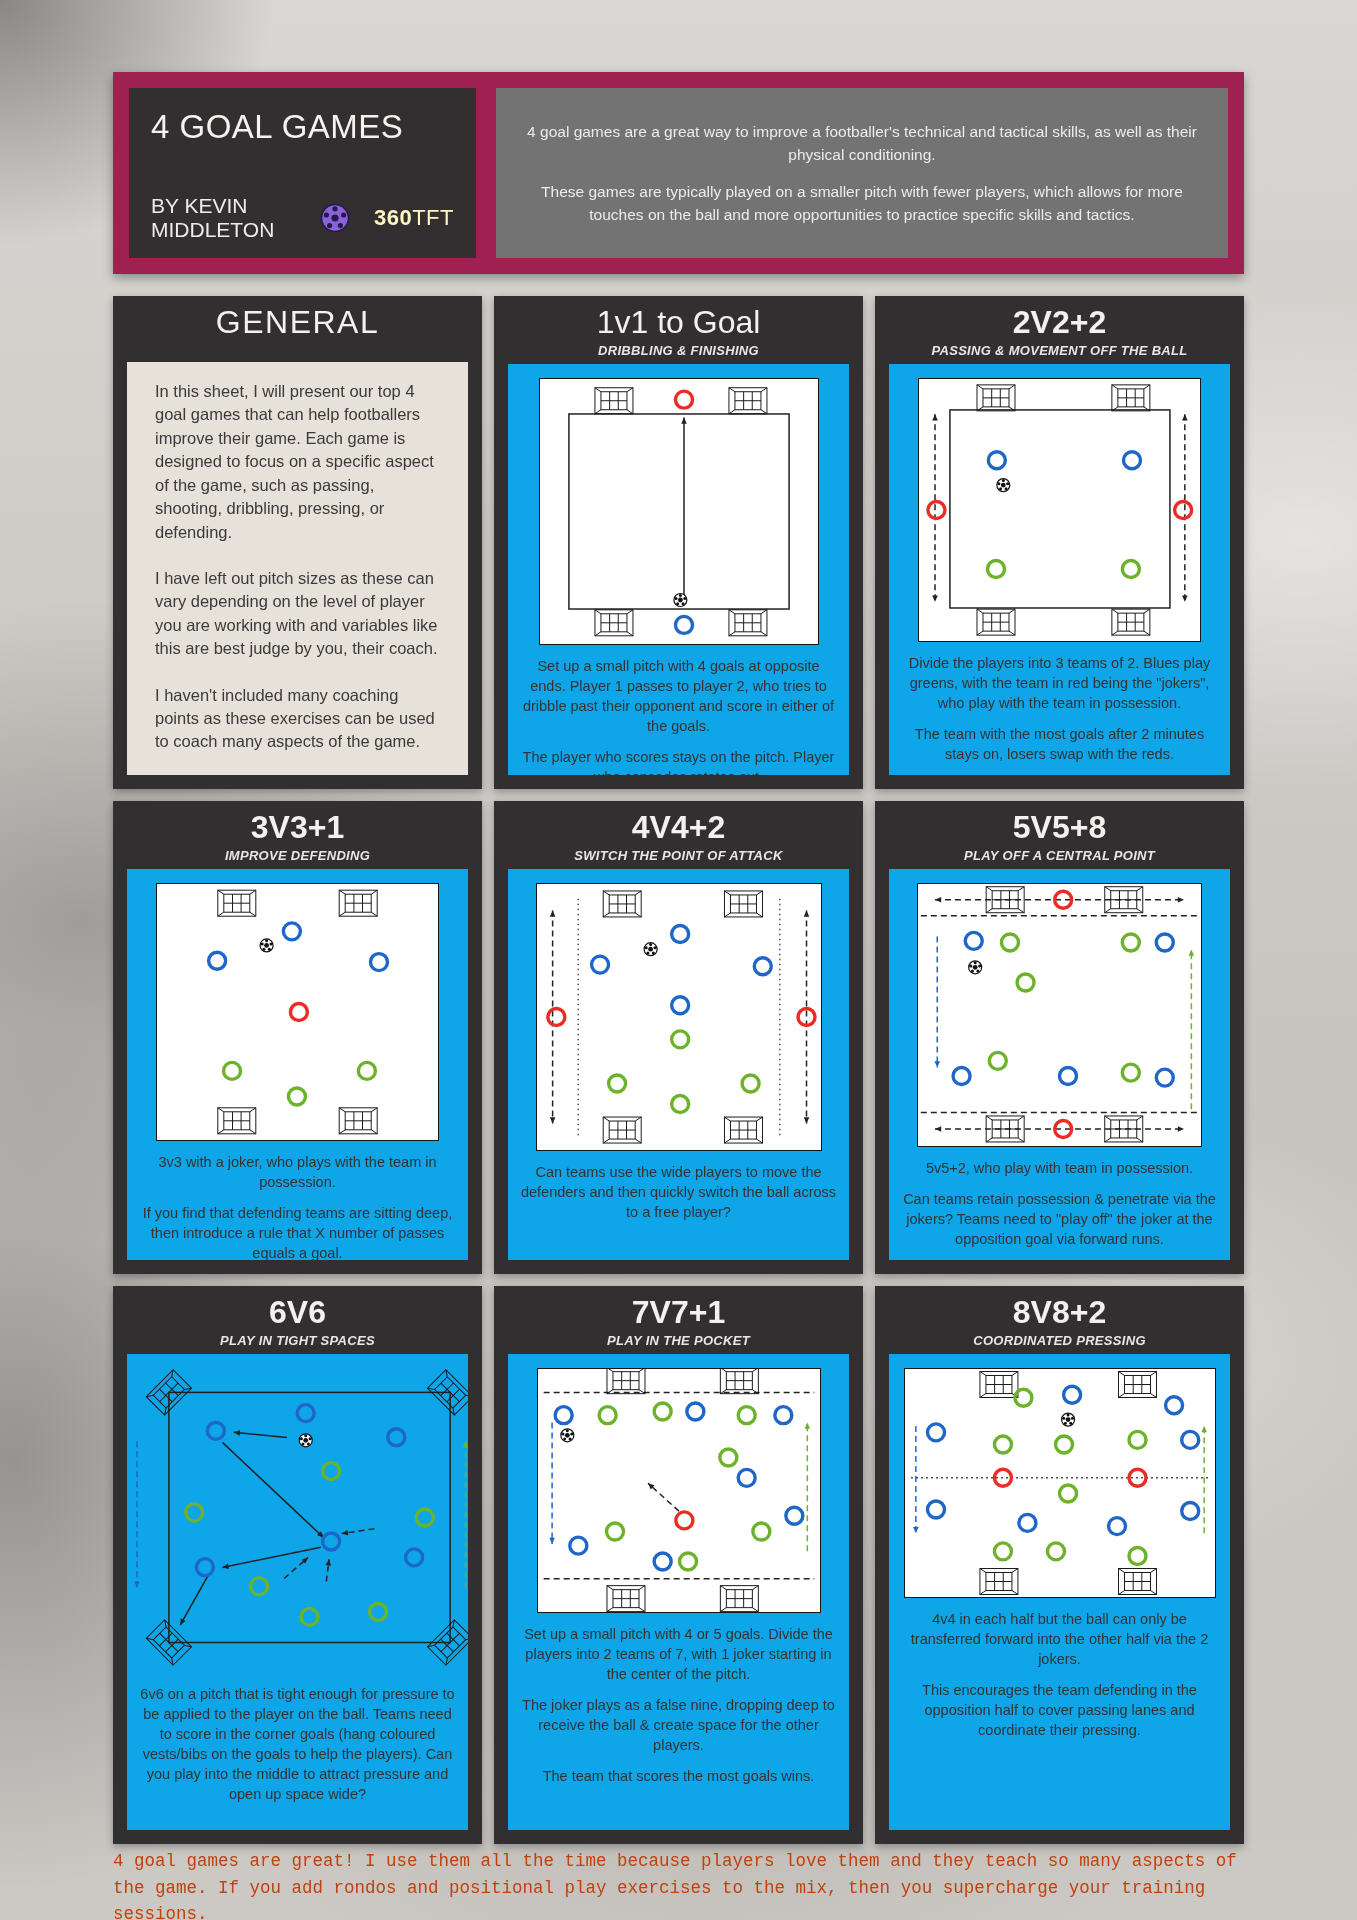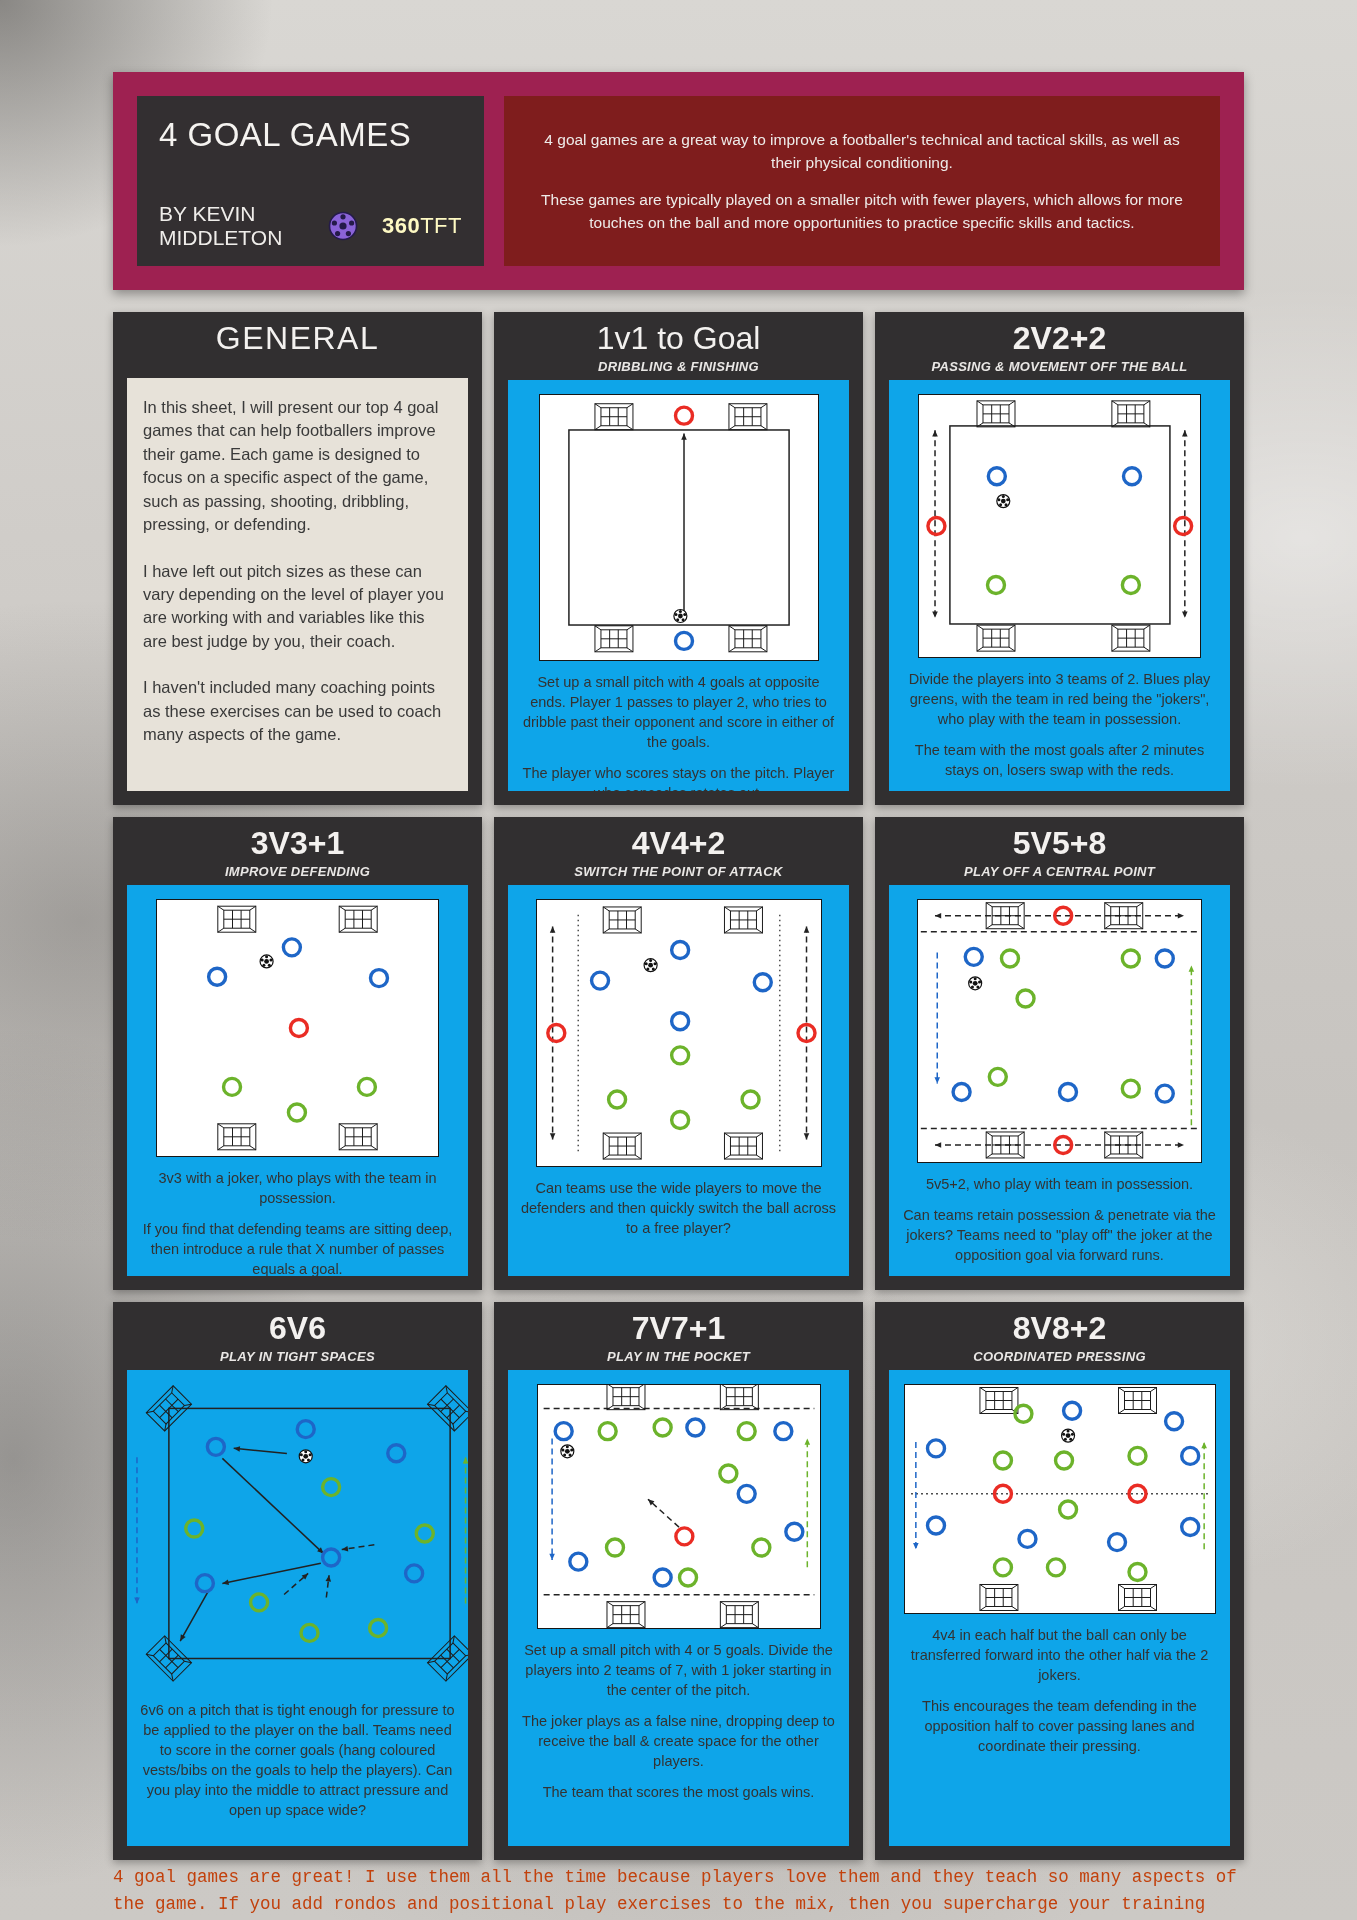--- a/index.html
+++ b/index.html
@@ -11,40 +11,40 @@
       radial-gradient(ellipse 700px 520px at 6% 48%, rgba(62,60,58,.30), transparent 62%),
       radial-gradient(ellipse 540px 720px at 1% 76%, rgba(45,45,45,.33), transparent 60%),
       radial-gradient(ellipse 620px 420px at 96% 28%, rgba(255,255,255,.45), transparent 60%),
       radial-gradient(ellipse 800px 600px at 52% 86%, rgba(125,122,118,.22), transparent 65%),
       radial-gradient(ellipse 500px 400px at 85% 70%, rgba(230,228,224,.5), transparent 60%),
       linear-gradient(180deg,#d9d7d3 0%,#d0cdc9 28%,#c7c4c0 58%,#ccc9c5 100%);
   }
   .page{padding:72px 113px 0 113px;}
 
   
-  .hero{background:#9e2151;padding:24px;display:grid;grid-template-columns:347px 1fr;gap:20px;
+  .hero{background:#9e2151;padding:16px;display:grid;grid-template-columns:347px 1fr;gap:20px;
         box-shadow:0 4px 10px rgba(0,0,0,.35);}
   .hero-left{background:#332f31;color:#f5f3f0;padding:14px 22px 16px;display:flex;flex-direction:column;min-height:140px;}
   .hero-title{font-size:33px;font-weight:500;letter-spacing:.5px;margin-top:6px;}
   .hero-by{margin-top:auto;display:flex;align-items:center;gap:8px;font-size:21px;color:#efedea;}
   .brand{font-size:22px;letter-spacing:.5px;color:#fef9c3;white-space:nowrap;margin-left:16px;}
   .brand b{font-weight:700;}
-  .hero-right{background:#7f1d1d;color:#eeebe9;padding:12px 26px;display:flex;flex-direction:column;justify-content:center;text-align:center;}
+  .hero-right{background:#737373;color:#eeebe9;padding:12px 26px;display:flex;flex-direction:column;justify-content:center;text-align:center;}
   .hero-right p{margin:7px 0;font-size:15.5px;line-height:1.5;}
 
   
   .grid{margin-top:22px;display:grid;grid-template-columns:1fr 1fr 1fr;grid-template-rows:493px 473px 558px;gap:12px;}
   .cell{background:#312f30;display:flex;flex-direction:column;box-shadow:0 3px 8px rgba(0,0,0,.3);overflow:hidden;}
   .cell-head{min-height:66px;box-sizing:border-box;padding:8px 4px 6px;text-align:center;color:#f3f1ef;}
   .cell-title{font-size:32px;font-weight:600;line-height:1.15;}
   .cell-title.light{font-weight:400;letter-spacing:1.5px;}
   .cell-title.medium{font-weight:500;}
   .cell-sub{font-size:13px;font-style:italic;font-weight:600;letter-spacing:.3px;color:#e9e7e5;margin-top:2px;}
   .cell-body{flex:1;margin:0 14px 14px;background:#0ea5e9;display:flex;flex-direction:column;align-items:center;padding:8px 10px 10px;box-sizing:border-box;overflow:hidden;}
-  .cell-body.beige{background:#e7e2d9;display:block;text-align:left;padding:18px 16px;}
+  .cell-body.beige{background:#e7e2d9;display:block;text-align:left;padding:18px 28px;}
   .cell-body.beige p{font-size:16.5px;line-height:1.42;color:#3a3a3a;margin:0 0 23px;}
   .cell-body p.note{font-size:14.5px;line-height:1.38;color:#333;text-align:center;margin:11px 2px 0;}
   .diag{background:#fff;border:1.6px solid #161616;box-sizing:content-box;flex:none;}
   .diag.bare{background:transparent;border:none;}
 
   
   .footer{margin-top:4px;color:#c2410c;font-family:Liberation Mono, monospace;}
   .footer .big{font-size:17.5px;line-height:1.52;margin:0 0 26px;}
 </style>
 </head>

